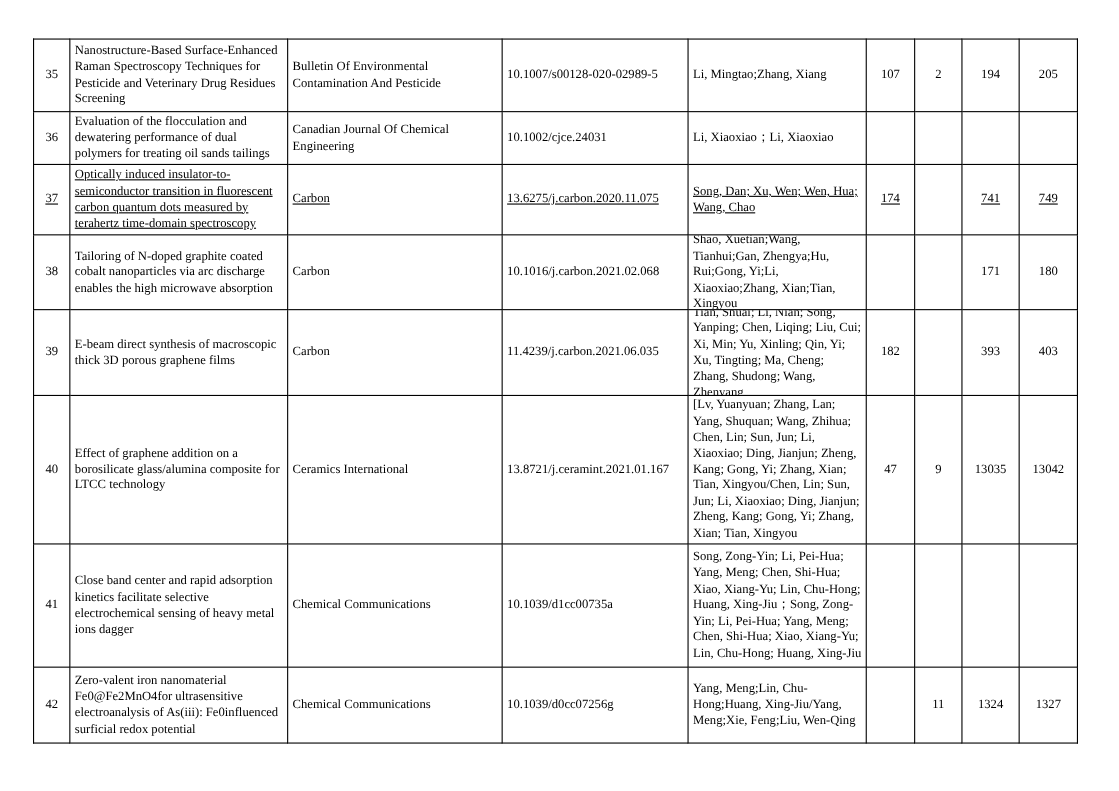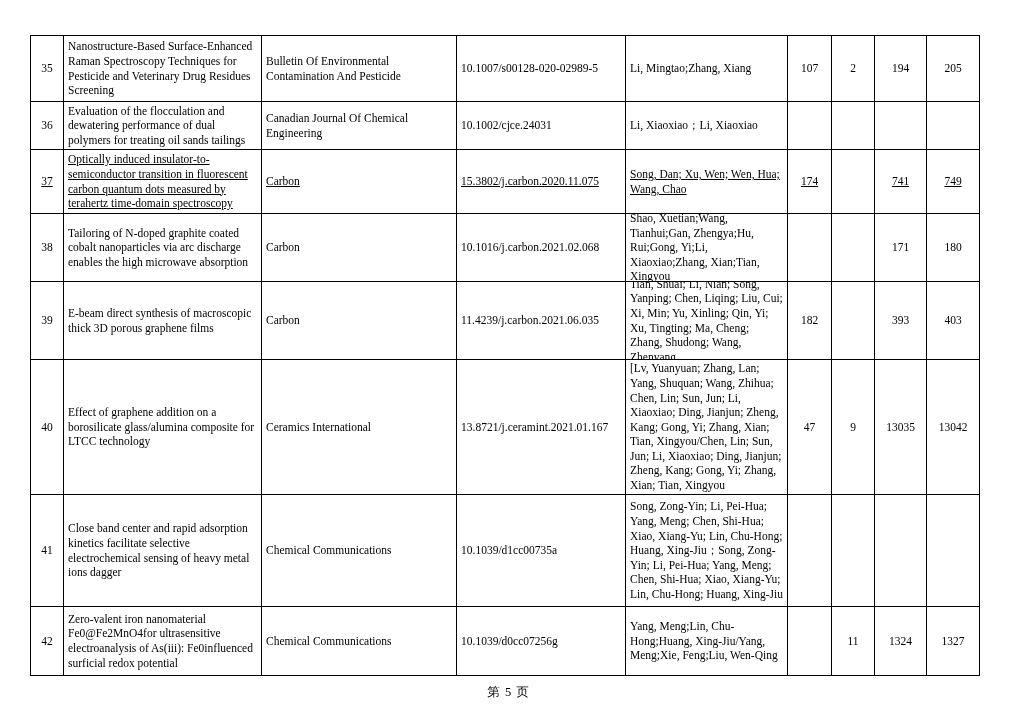--- a/index.html
+++ b/index.html
@@ -139,21 +139,21 @@
     <td>
             <div class="cell center">37</div>
           </td>
     <td>
             <div class="cell">Optically induced insulator-to-semiconductor transition in fluorescent carbon quantum dots measured by terahertz time-domain spectroscopy</div>
           </td>
     <td>
             <div class="cell">Carbon</div>
           </td>
     <td>
-            <div class="cell">15.3802/j.carbon.2020.11.075</div>
+            <div class="cell">13.6275/j.carbon.2020.11.075</div>
           </td>
     <td>
             <div class="cell">Song, Dan; Xu, Wen; Wen, Hua; Wang, Chao</div>
           </td>
     <td>
             <div class="cell center">174</div>
           </td>
     <td>
             <div class="cell center"></div>
           </td>
@@ -310,15 +310,14 @@
     <td>
             <div class="cell center">1324</div>
           </td>
     <td>
             <div class="cell center">1327</div>
           </td>
   </tr>
 </tbody>
   </table>
 
-  <div class="page-footer">第 5 页</div>
 
 </div>
 
 </body></html>

